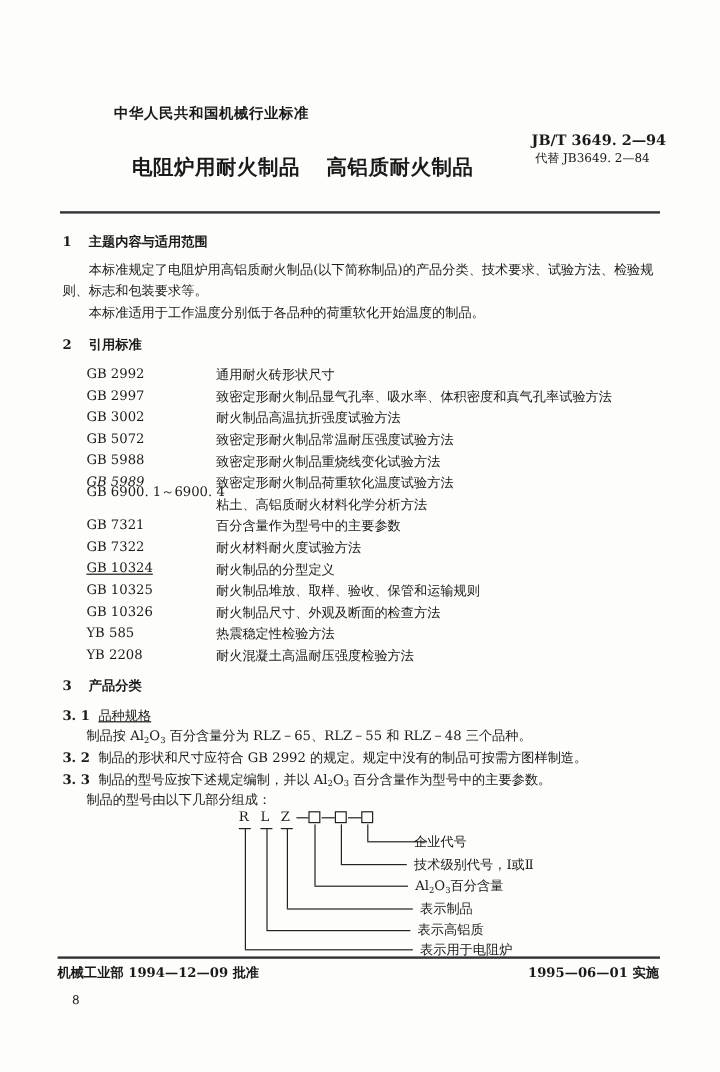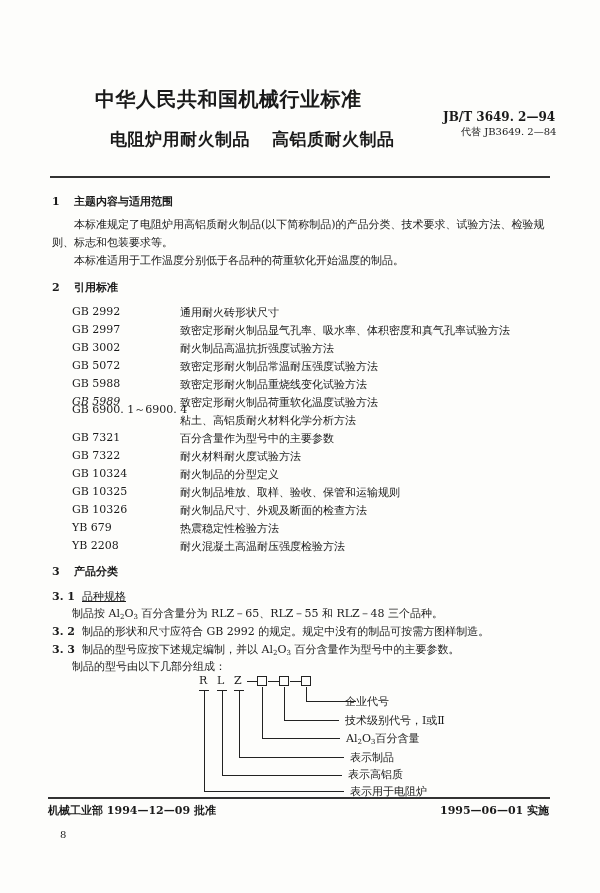--- a/index.html
+++ b/index.html
@@ -4,25 +4,25 @@
 <style>
   html, body { margin:0; padding:0; }
   body {
     width:600px; height:893px; position:relative; overflow:hidden;
     background:#fdfdfb; color:#1a1a1a;
     font-family: "DejaVu Serif", "Liberation Serif", serif;
   }
   .abs { position:absolute; white-space:nowrap; }
   .sans { font-family: "DejaVu Sans", "Liberation Sans", sans-serif; }
   .bold { font-weight:bold; }
-  .hdr-org { left:95px; top:86px; font-size:20px; font-weight:bold; letter-spacing:0.5px; }
+  .hdr-org { left:95px; top:86px; font-size:12px; font-weight:bold; letter-spacing:0.5px; }
   .hdr-title { left:110px; top:128px; font-size:17px; font-weight:bold; letter-spacing:0.5px; }
   .hdr-title span.gap { display:inline-block; width:22px; }
   .std-no { left:443px; top:110px; font-size:12px; font-weight:bold; }
-  .std-rep { left:461px; top:125px; font-size:10px; }
+  .std-rep { left:446px; top:125px; font-size:10px; }
   .rule { position:absolute; height:2px; background:#333; }
   .sec { font-size:11px; font-weight:bold; }
   .sec .num { display:inline-block; width:22px; }
   .para { font-size:11px; }
   .ref-code { font-size:11px; left:72px; }
   .ref-title { font-size:11px; left:180px; }
   sub { font-size:7px; vertical-align:-2px; line-height:0; }
   .line { position:absolute; background:#222; }
   .box { position:absolute; width:8px; height:8px; border:1.2px solid #222; background:transparent; }
   .dlabel { font-size:11px; position:absolute; white-space:nowrap; }
@@ -82,33 +82,33 @@
     </div>
   <div>
       <div class="abs ref-code" style="top:431px;">GB 7321</div>
       <div class="abs ref-title" style="top:431px;">百分含量作为型号中的主要参数</div>
     </div>
   <div>
       <div class="abs ref-code" style="top:449px;">GB 7322</div>
       <div class="abs ref-title" style="top:449px;">耐火材料耐火度试验方法</div>
     </div>
   <div>
-      <div class="abs ref-code" style="top:467px;">GB 10324</div>
+      <div class="abs ref-code" style="top:467px;text-decoration:underline;">GB 10324</div>
       <div class="abs ref-title" style="top:467px;">耐火制品的分型定义</div>
     </div>
   <div>
       <div class="abs ref-code" style="top:485px;">GB 10325</div>
       <div class="abs ref-title" style="top:485px;">耐火制品堆放、取样、验收、保管和运输规则</div>
     </div>
   <div>
       <div class="abs ref-code" style="top:503px;">GB 10326</div>
       <div class="abs ref-title" style="top:503px;">耐火制品尺寸、外观及断面的检查方法</div>
     </div>
   <div>
-      <div class="abs ref-code" style="top:521px;">YB 679</div>
+      <div class="abs ref-code" style="top:521px;">YB 585</div>
       <div class="abs ref-title" style="top:521px;">热震稳定性检验方法</div>
     </div>
   <div>
       <div class="abs ref-code" style="top:539px;">YB 2208</div>
       <div class="abs ref-title" style="top:539px;">耐火混凝土高温耐压强度检验方法</div>
     </div>
 </div>
 
 <div class="abs sec" style="left:52px; top:564px;">
   <span class="num">3</span><span>产品分类</span>

